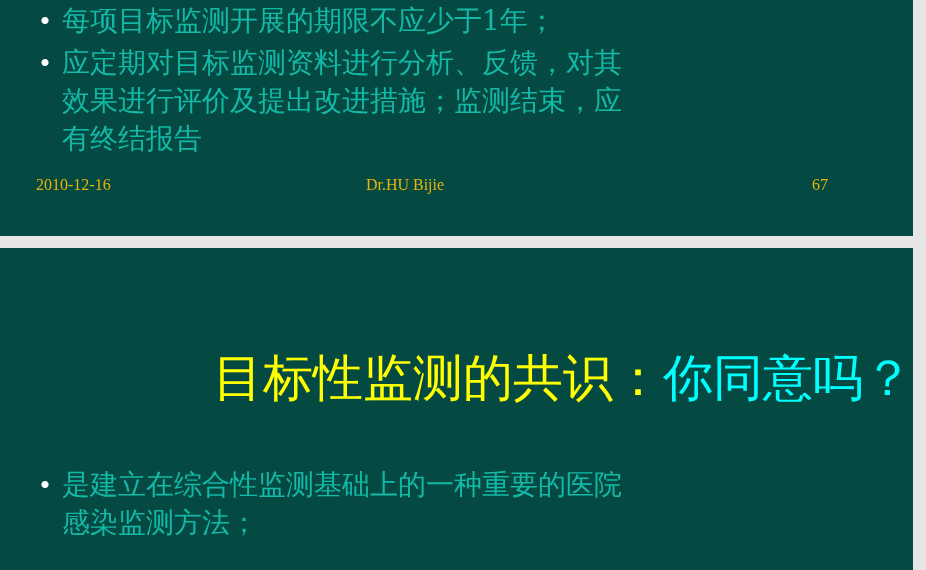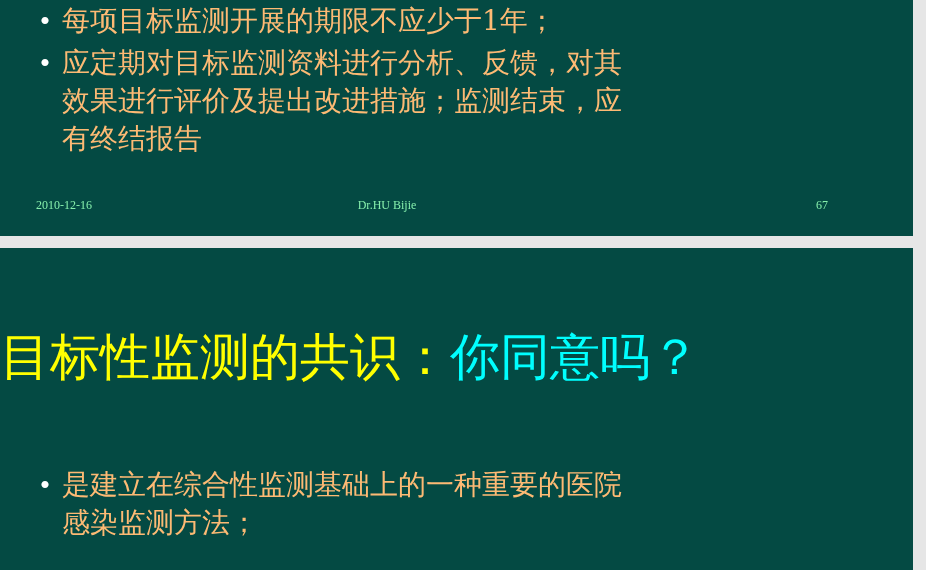--- a/index.html
+++ b/index.html
@@ -70,66 +70,67 @@
     text-align: center;
     font-size: 30px;
     line-height: 38px;
     color: #ffffff;
   }
   .bullet-text {
     flex: 1 1 auto;
     font-family: "DejaVu Serif", "Liberation Serif", serif;
     font-size: 28px;
     line-height: 38px;
-    color: #fdba74;
+    color: #14b8a6;
     letter-spacing: 0px;
     white-space: pre-line;
   }
 
   
   .bullets-top { top: 2px; }
   .bullets-top .bullet-row + .bullet-row { margin-top: 4px; }
 
   
   .footer {
     position: absolute;
     left: 0;
-    top: 192px;
+    top: 172px;
     width: 913px;
     height: 26px;
-    color: #86efac;
+    color: #eab308;
     font-family: "Liberation Serif", "DejaVu Serif", serif;
-    font-size: 12px;
+    font-size: 16px;
     line-height: 26px;
   }
   .footer-date {
     position: absolute;
     left: 36px;
     top: 0;
   }
   .footer-center {
     position: absolute;
     left: 0;
     top: 0;
     width: 774px;
     text-align: center;
+    padding-left: 18px;
   }
   .footer-page {
     position: absolute;
     right: 85px;
     top: 0;
   }
 
   
   .slide-title {
     position: absolute;
     left: 0;
-    top: 78px;
+    top: 99px;
     width: 913px;
-    text-align: left;
+    text-align: right;
     font-family: "DejaVu Serif", "Liberation Serif", serif;
     font-size: 50px;
     line-height: 62px;
     white-space: nowrap;
   }
   .title-part-a { color: #ffff00; }
   .title-part-b { color: #00ffff; }
 
   .bullets-bottom { top: 218px; }
 </style>

